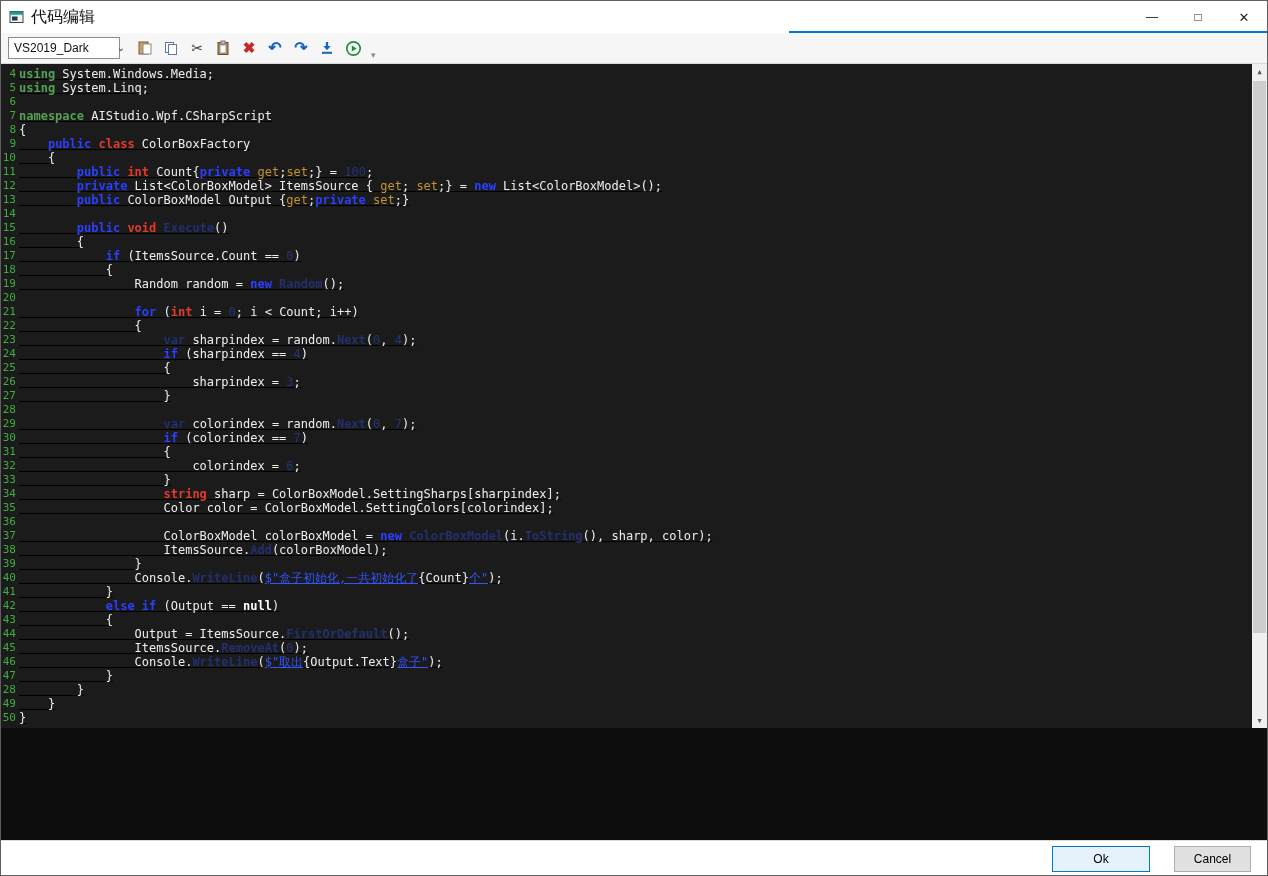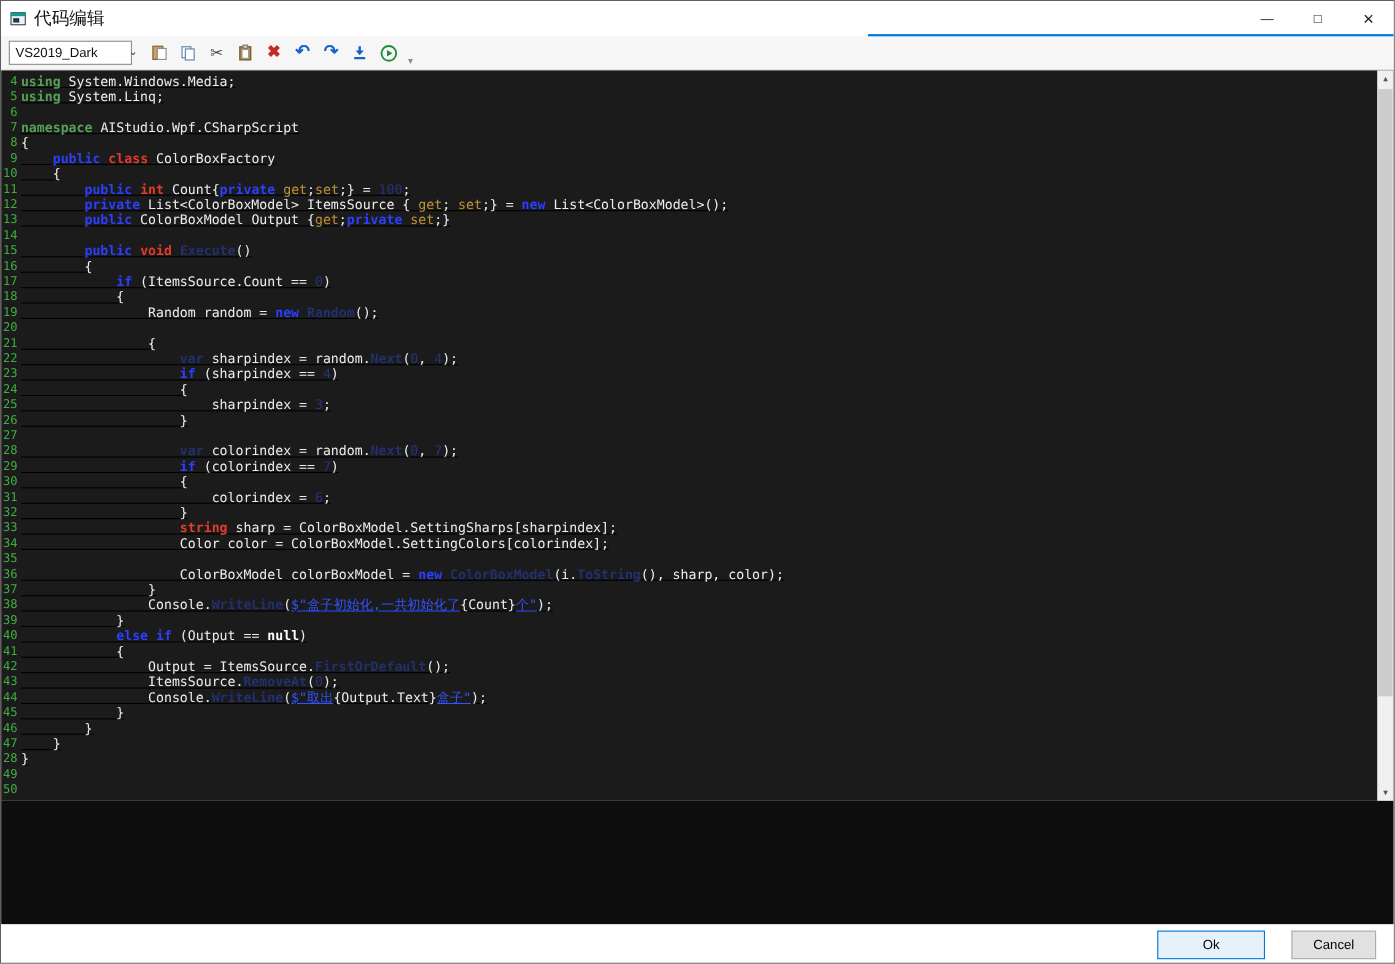--- a/index.html
+++ b/index.html
@@ -199,36 +199,38 @@
         <div class="code-line"><span class="tk-d">        </span><span class="tk-kw">public</span><span class="tk-d"> </span><span class="tk-type">int</span><span class="tk-d"> Count{</span><span class="tk-kw">private</span><span class="tk-d"> </span><span class="tk-ctx">get</span><span class="tk-d">;</span><span class="tk-ctx">set</span><span class="tk-d">;} = </span><span class="tk-num">100</span><span class="tk-d">;</span></div>
         <div class="code-line"><span class="tk-d">        </span><span class="tk-kw">private</span><span class="tk-d"> List&lt;ColorBoxModel&gt; ItemsSource { </span><span class="tk-ctx">get</span><span class="tk-d">; </span><span class="tk-ctx">set</span><span class="tk-d">;} = </span><span class="tk-kw">new</span><span class="tk-d"> List&lt;ColorBoxModel&gt;();</span></div>
         <div class="code-line"><span class="tk-d">        </span><span class="tk-kw">public</span><span class="tk-d"> ColorBoxModel Output {</span><span class="tk-ctx">get</span><span class="tk-d">;</span><span class="tk-kw">private</span><span class="tk-d"> </span><span class="tk-ctx">set</span><span class="tk-d">;}</span></div>
         <div class="code-line"></div>
         <div class="code-line"><span class="tk-d">        </span><span class="tk-kw">public</span><span class="tk-d"> </span><span class="tk-type">void</span><span class="tk-d"> </span><span class="tk-m">Execute</span><span class="tk-d">()</span></div>
         <div class="code-line"><span class="tk-d">        {</span></div>
         <div class="code-line"><span class="tk-d">            </span><span class="tk-kw">if</span><span class="tk-d"> (ItemsSource.Count == </span><span class="tk-num">0</span><span class="tk-d">)</span></div>
         <div class="code-line"><span class="tk-d">            {</span></div>
         <div class="code-line"><span class="tk-d">                Random random = </span><span class="tk-kw">new</span><span class="tk-d"> </span><span class="tk-m">Random</span><span class="tk-d">();</span></div>
         <div class="code-line"></div>
+        <div class="code-line"><span class="tk-d">                </span><span class="tk-kw">for</span><span class="tk-d"> (</span><span class="tk-type">int</span><span class="tk-d"> i = </span><span class="tk-num">0</span><span class="tk-d">; i &lt; Count; i++)</span></div>
         <div class="code-line"><span class="tk-d">                {</span></div>
         <div class="code-line"><span class="tk-d">                    </span><span class="tk-m">var</span><span class="tk-d"> sharpindex = random.</span><span class="tk-m">Next</span><span class="tk-d">(</span><span class="tk-num">0</span><span class="tk-d">, </span><span class="tk-num">4</span><span class="tk-d">);</span></div>
         <div class="code-line"><span class="tk-d">                    </span><span class="tk-kw">if</span><span class="tk-d"> (sharpindex == </span><span class="tk-num">4</span><span class="tk-d">)</span></div>
         <div class="code-line"><span class="tk-d">                    {</span></div>
         <div class="code-line"><span class="tk-d">                        sharpindex = </span><span class="tk-num">3</span><span class="tk-d">;</span></div>
         <div class="code-line"><span class="tk-d">                    }</span></div>
         <div class="code-line"></div>
         <div class="code-line"><span class="tk-d">                    </span><span class="tk-m">var</span><span class="tk-d"> colorindex = random.</span><span class="tk-m">Next</span><span class="tk-d">(</span><span class="tk-num">0</span><span class="tk-d">, </span><span class="tk-num">7</span><span class="tk-d">);</span></div>
         <div class="code-line"><span class="tk-d">                    </span><span class="tk-kw">if</span><span class="tk-d"> (colorindex == </span><span class="tk-num">7</span><span class="tk-d">)</span></div>
         <div class="code-line"><span class="tk-d">                    {</span></div>
         <div class="code-line"><span class="tk-d">                        colorindex = </span><span class="tk-num">6</span><span class="tk-d">;</span></div>
         <div class="code-line"><span class="tk-d">                    }</span></div>
         <div class="code-line"><span class="tk-d">                    </span><span class="tk-type">string</span><span class="tk-d"> sharp = ColorBoxModel.SettingSharps[sharpindex];</span></div>
         <div class="code-line"><span class="tk-d">                    Color color = ColorBoxModel.SettingColors[colorindex];</span></div>
         <div class="code-line"></div>
         <div class="code-line"><span class="tk-d">                    ColorBoxModel colorBoxModel = </span><span class="tk-kw">new</span><span class="tk-d"> </span><span class="tk-m">ColorBoxModel</span><span class="tk-d">(i.</span><span class="tk-m">ToString</span><span class="tk-d">(), sharp, color);</span></div>
+        <div class="code-line"><span class="tk-d">                    ItemsSource.</span><span class="tk-m">Add</span><span class="tk-d">(colorBoxModel);</span></div>
         <div class="code-line"><span class="tk-d">                }</span></div>
         <div class="code-line"><span class="tk-d">                Console.</span><span class="tk-m">WriteLine</span><span class="tk-d">(</span><span class="tk-str">$"盒子初始化,一共初始化了</span><span class="tk-d">{Count}</span><span class="tk-str">个"</span><span class="tk-d">);</span></div>
         <div class="code-line"><span class="tk-d">            }</span></div>
         <div class="code-line"><span class="tk-d">            </span><span class="tk-kw">else</span><span class="tk-d"> </span><span class="tk-kw">if</span><span class="tk-d"> (Output == </span><span class="tk-nul">null</span><span class="tk-d">)</span></div>
         <div class="code-line"><span class="tk-d">            {</span></div>
         <div class="code-line"><span class="tk-d">                Output = ItemsSource.</span><span class="tk-m">FirstOrDefault</span><span class="tk-d">();</span></div>
         <div class="code-line"><span class="tk-d">                ItemsSource.</span><span class="tk-m">RemoveAt</span><span class="tk-d">(</span><span class="tk-num">0</span><span class="tk-d">);</span></div>
         <div class="code-line"><span class="tk-d">                Console.</span><span class="tk-m">WriteLine</span><span class="tk-d">(</span><span class="tk-str">$"取出</span><span class="tk-d">{Output.Text}</span><span class="tk-str">盒子"</span><span class="tk-d">);</span></div>
         <div class="code-line"><span class="tk-d">            }</span></div>
         <div class="code-line"><span class="tk-d">        }</span></div>

